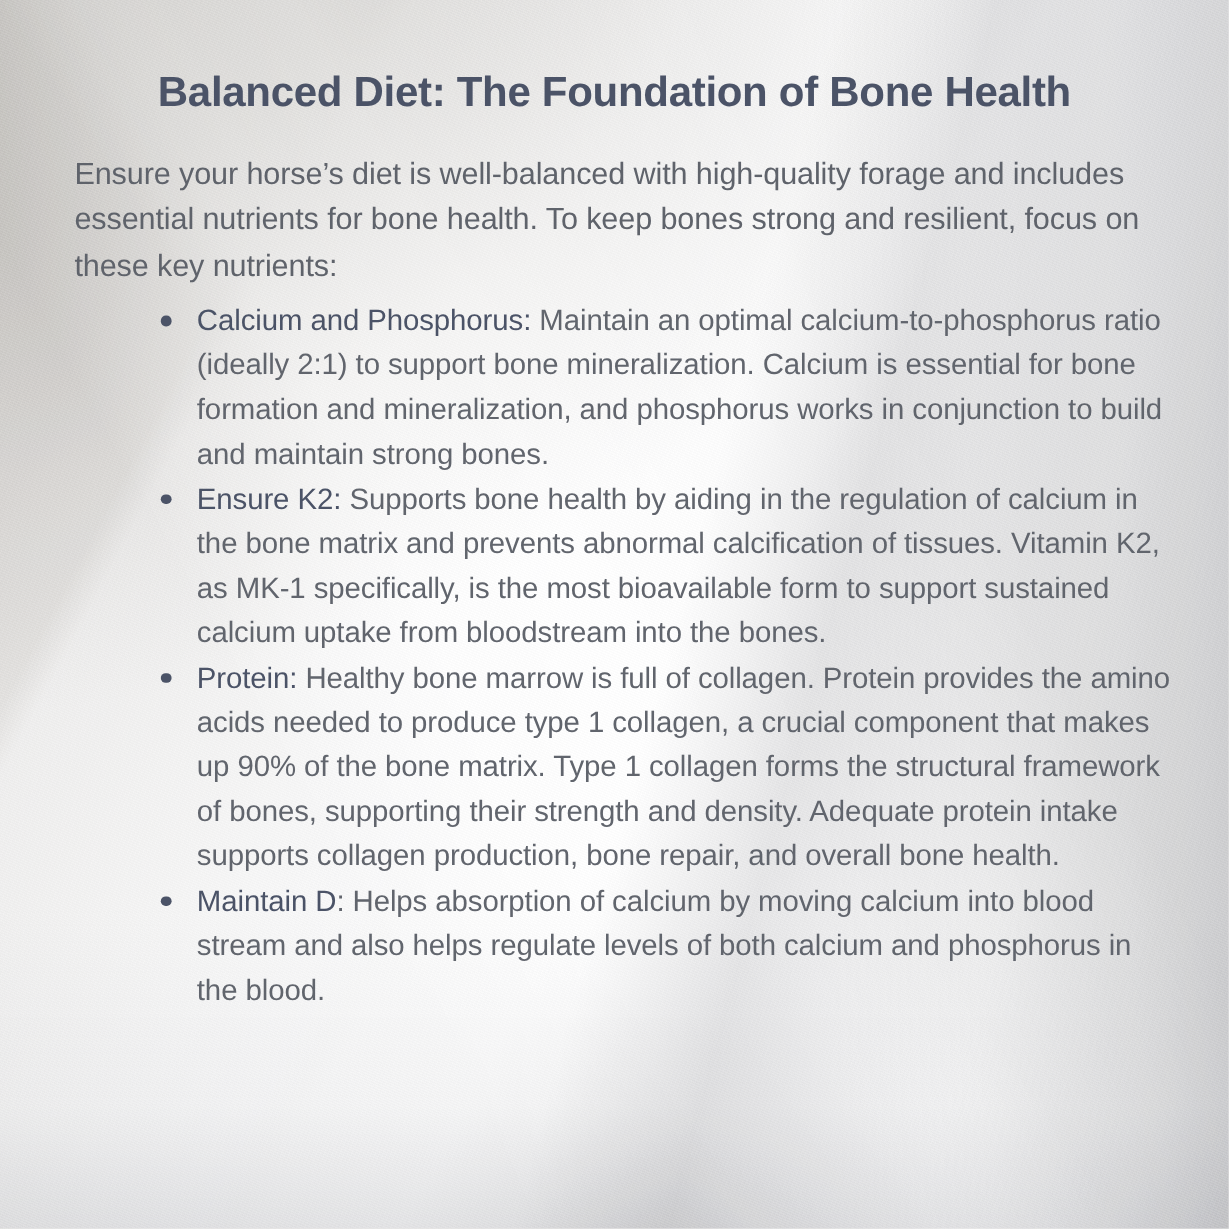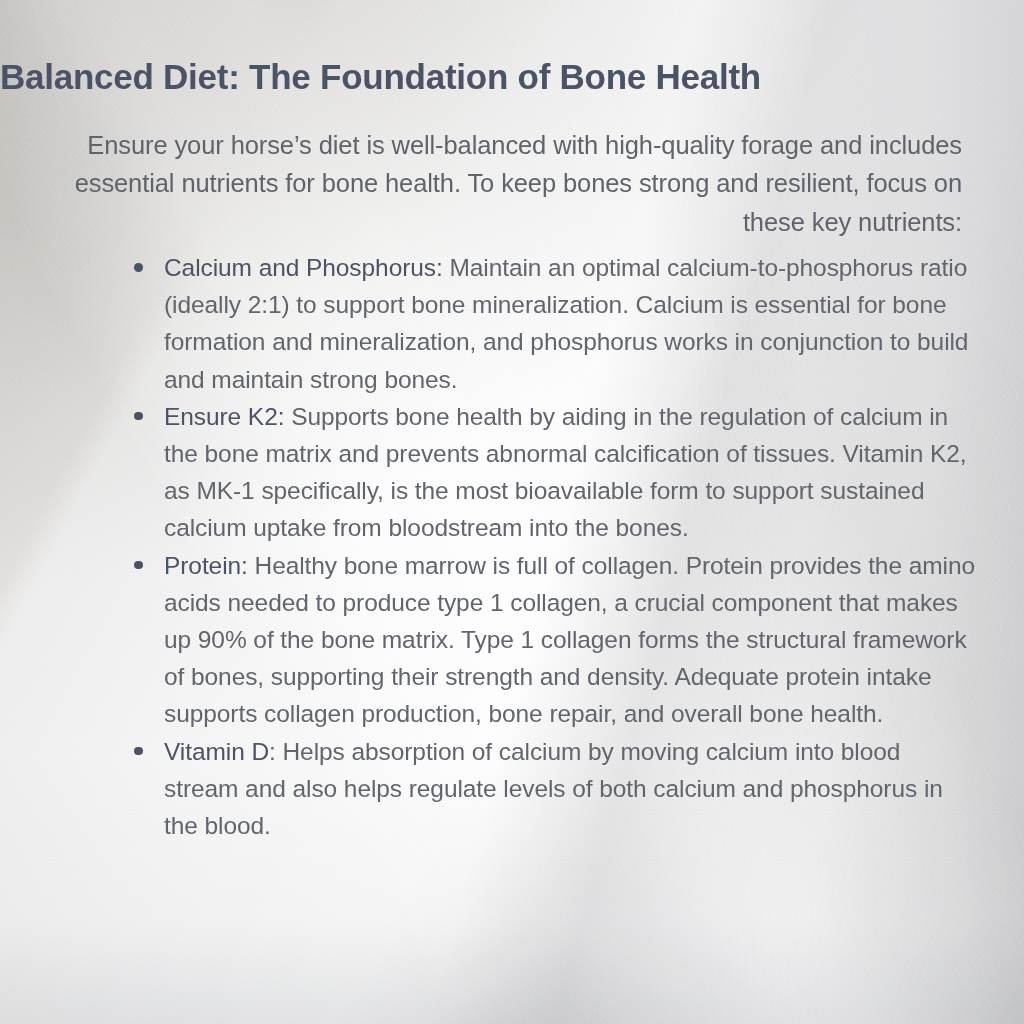--- a/index.html
+++ b/index.html
@@ -151,34 +151,35 @@
     position: absolute;
     inset: 0;
     padding: 0;
   }
 
   .page-title {
     position: absolute;
     top: 30px;
     left: 0;
     width: 1024px;
+    text-align: center;
     font-size: 35px;
     line-height: 48px;
     font-weight: 700;
     letter-spacing: -0.25px;
     color: #4b5367;
     white-space: nowrap;
   }
 
   .intro {
     position: absolute;
     top: 100px;
     left: 62px;
     width: 900px;
-    text-align: right;
+    text-align: left;
     font-size: 25.5px;
     line-height: 38.5px;
     font-weight: 400;
     color: #5f636b;
     letter-spacing: -0.1px;
   }
 
   .bullet-list {
     position: absolute;
     top: 249px;
@@ -247,19 +248,19 @@
         <span class="lead">Ensure K2:</span><span class="body"> Supports bone health by aiding in the regulation of calcium in the bone matrix and prevents abnormal calcification of tissues. Vitamin K2, as MK-1 specifically, is the most bioavailable form to support sustained calcium uptake from bloodstream into the bones.</span>
       </li>
 
       <li class="bullet-item">
         <span class="bullet-dot"></span>
         <span class="lead">Protein:</span><span class="body"> Healthy bone marrow is full of collagen. Protein provides the amino acids needed to produce type 1 collagen, a crucial component that makes up 90% of the bone matrix. Type 1 collagen forms the structural framework of bones, supporting their strength and density. Adequate protein intake supports collagen production, bone repair, and overall bone health.</span>
       </li>
 
       <li class="bullet-item">
         <span class="bullet-dot"></span>
-        <span class="lead">Vitamin D</span><span class="body">: Helps absorption of calcium by moving calcium into blood stream and also helps regulate levels of both calcium and phosphorus in the blood.</span>
+        <span class="lead">Maintain D</span><span class="body">: Helps absorption of calcium by moving calcium into blood stream and also helps regulate levels of both calcium and phosphorus in the blood.</span>
       </li>
 
     </ul>
 
   </div>
 </div>
 
 </body></html>

